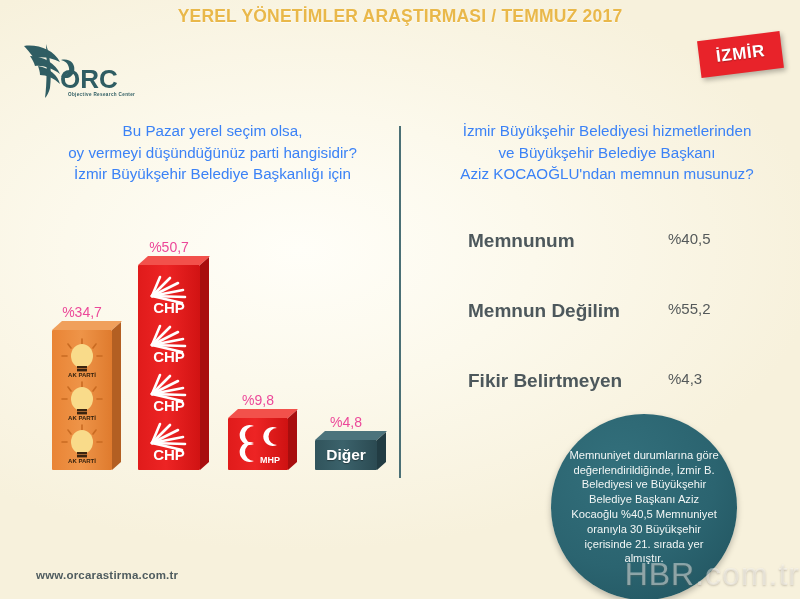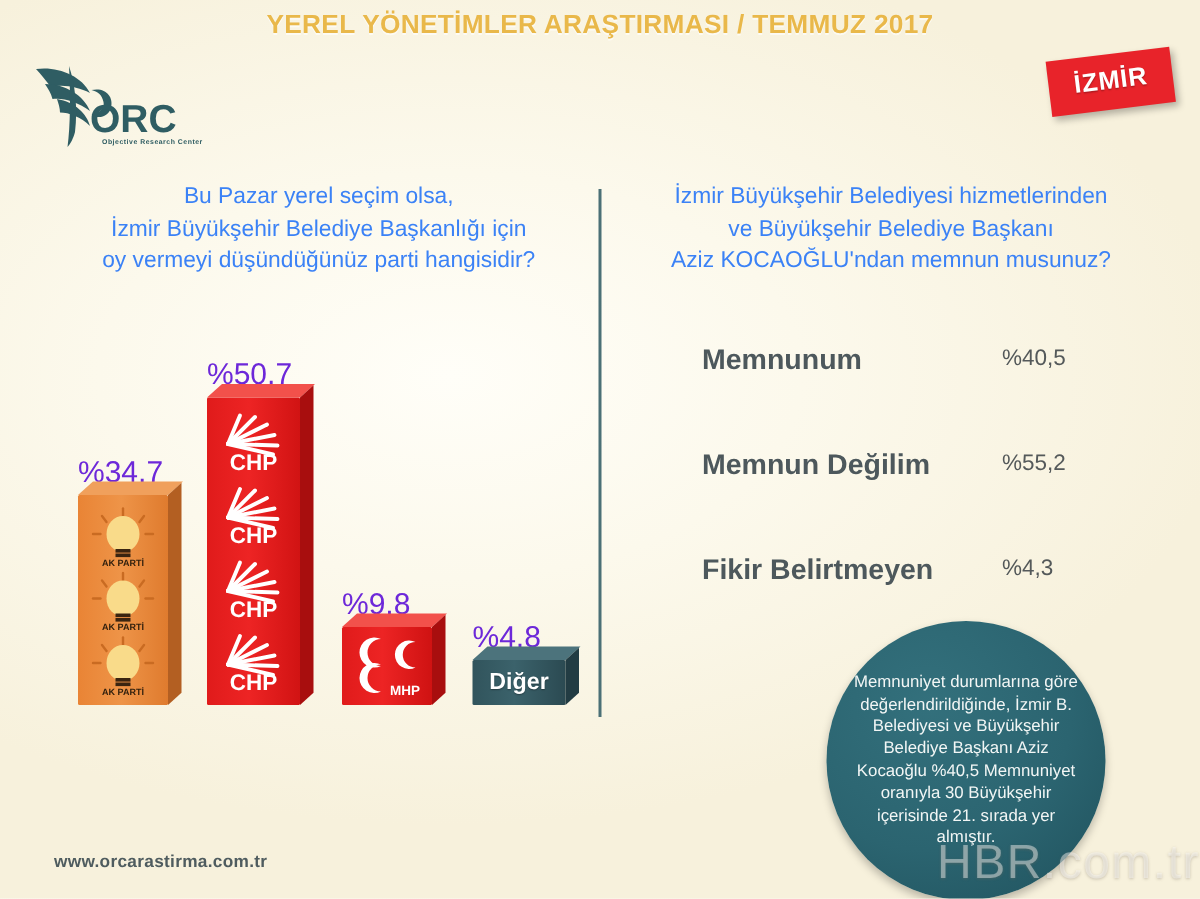--- a/index.html
+++ b/index.html
@@ -44,35 +44,35 @@
     color:#fff; font-weight:bold; font-size:17px; letter-spacing:.6px;
     text-shadow:0 1px 1px rgba(0,0,0,.25);
   }
 
   
   .q{
     position:absolute; text-align:center;
     font-size:15.2px; line-height:1.42; color:#3b82f6;
   }
   .q-left { left:40px;  top:120px; width:345px; }
-  .q-right{ left:408px; top:120px; width:372px; }
+  .q-right{ left:421px; top:120px; width:372px; }
 
   
   .divider{
     position:absolute; left:399px; top:126px;
     width:2px; height:352px;
     background:#4B7076;
   }
 
   
   .chart{ position:absolute; left:0; top:0; width:400px; height:599px; }
   .bar-group{ position:absolute; }
   .bar-label{
-    position:absolute; width:100%; 
-    font-size:20px; color:#6d28d9; top:-26px; left:0;
+    position:absolute; width:100%; text-align:center;
+    font-size:14px; color:#ec4899; top:-26px; left:0;
   }
   .bar{
     position:absolute; left:0; bottom:0; width:100%;
     border-radius:1px;
   }
   
   .face-top{
     position:absolute; left:0; width:100%; height:9px;
     transform:skewX(-48deg); transform-origin:bottom left;
   }
@@ -169,22 +169,22 @@
   </svg>
   <div class="logo-tag">Objective Research Center</div>
 </div>
 
 <div class="izmir">
   <span>İZMİR</span>
 </div>
 
 <div class="q q-left">
   <div>Bu Pazar yerel seçim olsa,</div>
+  <div>oy vermeyi düşündüğünüz parti hangisidir?</div>
   <div>İzmir Büyükşehir Belediye Başkanlığı için</div>
-  <div>oy vermeyi düşündüğünüz parti hangisidir?</div>
 </div>
 
 <div class="q q-right">
   <div>İzmir Büyükşehir Belediyesi hizmetlerinden</div>
   <div>ve Büyükşehir Belediye Başkanı</div>
   <div>Aziz KOCAOĞLU'ndan memnun musunuz?</div>
 </div>
 
 <div class="divider"></div>
 

